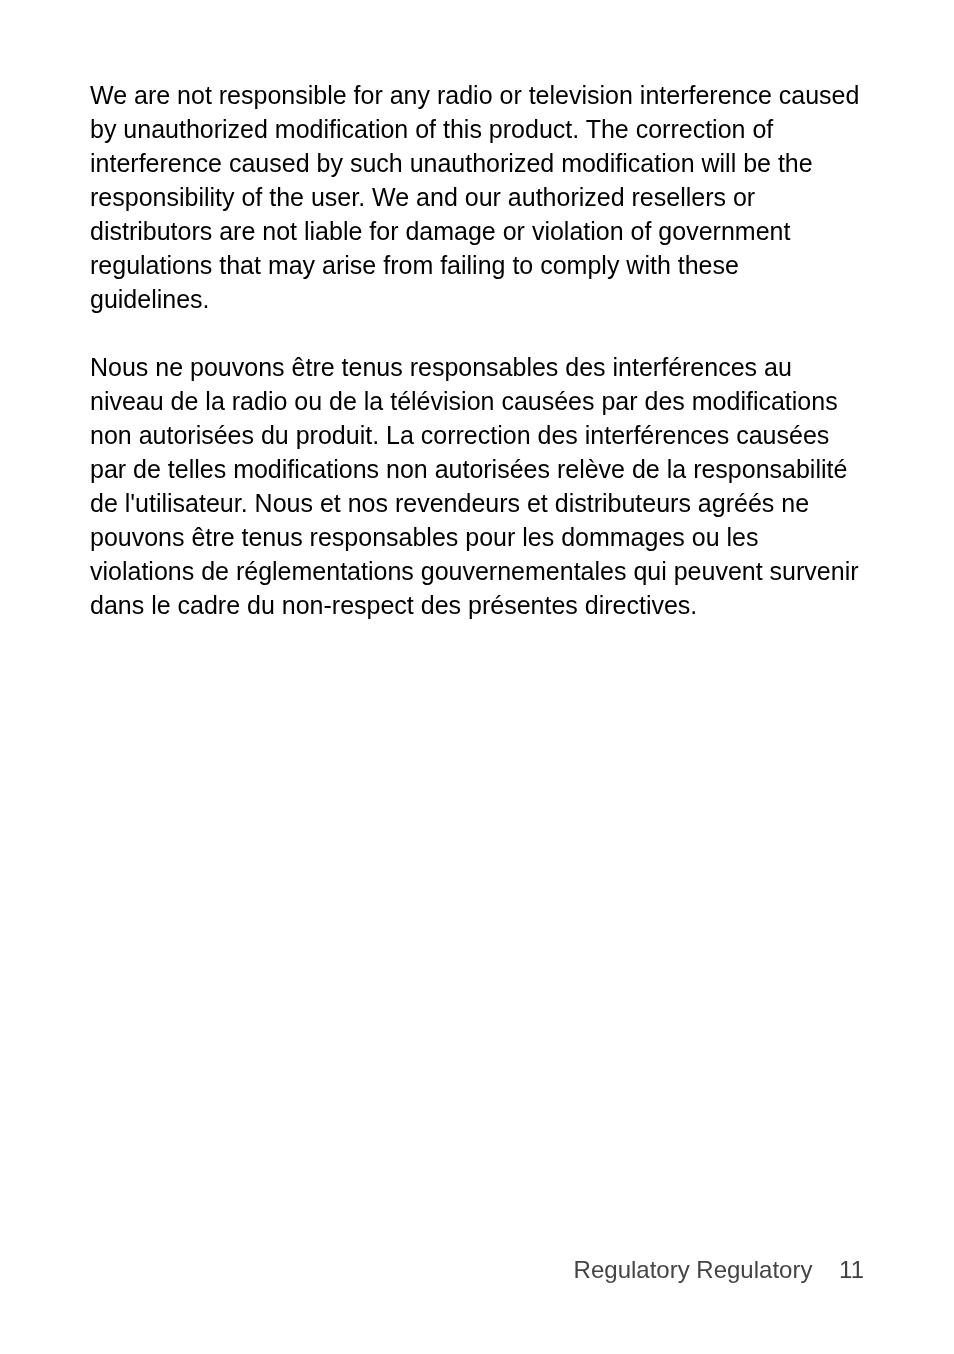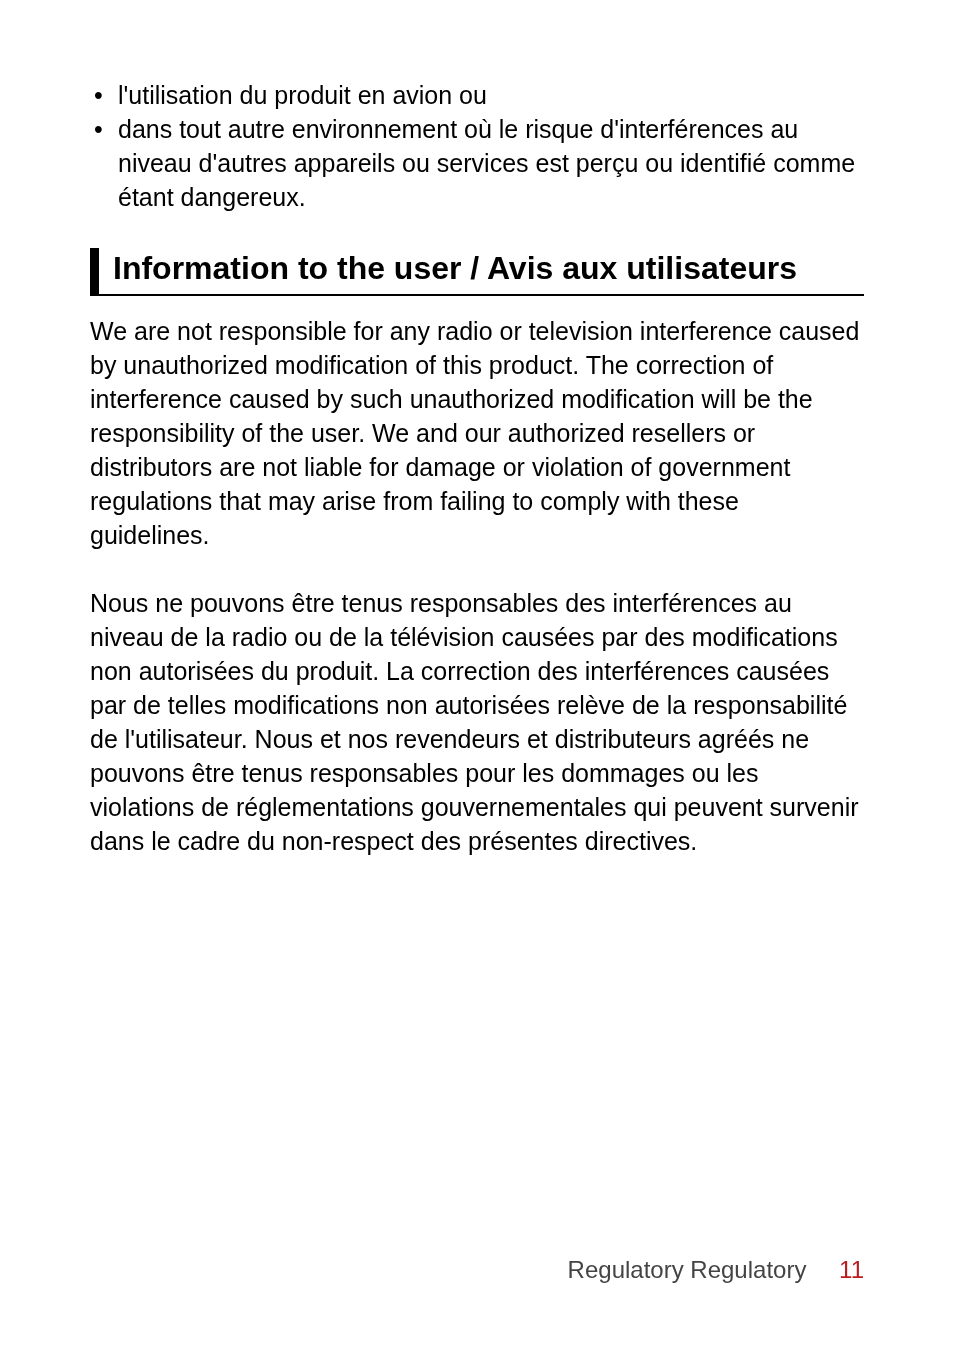--- a/index.html
+++ b/index.html
@@ -52,37 +52,32 @@
       margin-bottom: 34px;
     }
     .footer {
       position: absolute;
       bottom: 70px;
       right: 90px;
       font-size: 24px;
       color: #444444;
     }
     .footer .page-num {
-      color: #b91c1c;
-      margin-left: 26px;
+      color: #404040;
+      margin-left: 20px;
     }
   </style>
 </head>
 <body>
 
 <div class="content">
 
 
-  <ul class="bullet-list">
-    <li>l'utilisation du produit en avion ou</li>
-    <li>dans tout autre environnement où le risque d'interférences au niveau d'autres appareils ou services est perçu ou identifié comme étant dangereux.</li>
-  </ul>
 
 
-  <h2 class="section-heading">Information to the user / Avis aux utilisateurs</h2>
 
   <p class="para-block">We are not responsible for any radio or television interference caused by unauthorized modification of this product. The correction of interference caused by such unauthorized modification will be the responsibility of the user. We and our authorized resellers or distributors are not liable for damage or violation of government regulations that may arise from failing to comply with these guidelines.</p>
 
   <p class="para-block">Nous ne pouvons être tenus responsables des interférences au niveau de la radio ou de la télévision causées par des modifications non autorisées du produit. La correction des interférences causées par de telles modifications non autorisées relève de la responsabilité de l'utilisateur. Nous et nos revendeurs et distributeurs agréés ne pouvons être tenus responsables pour les dommages ou les violations de réglementations gouvernementales qui peuvent survenir dans le cadre du non-respect des présentes directives.</p>
 
 </div>
 
 <div class="footer">
   <span>Regulatory Regulatory</span>
   <span class="page-num">11</span>

